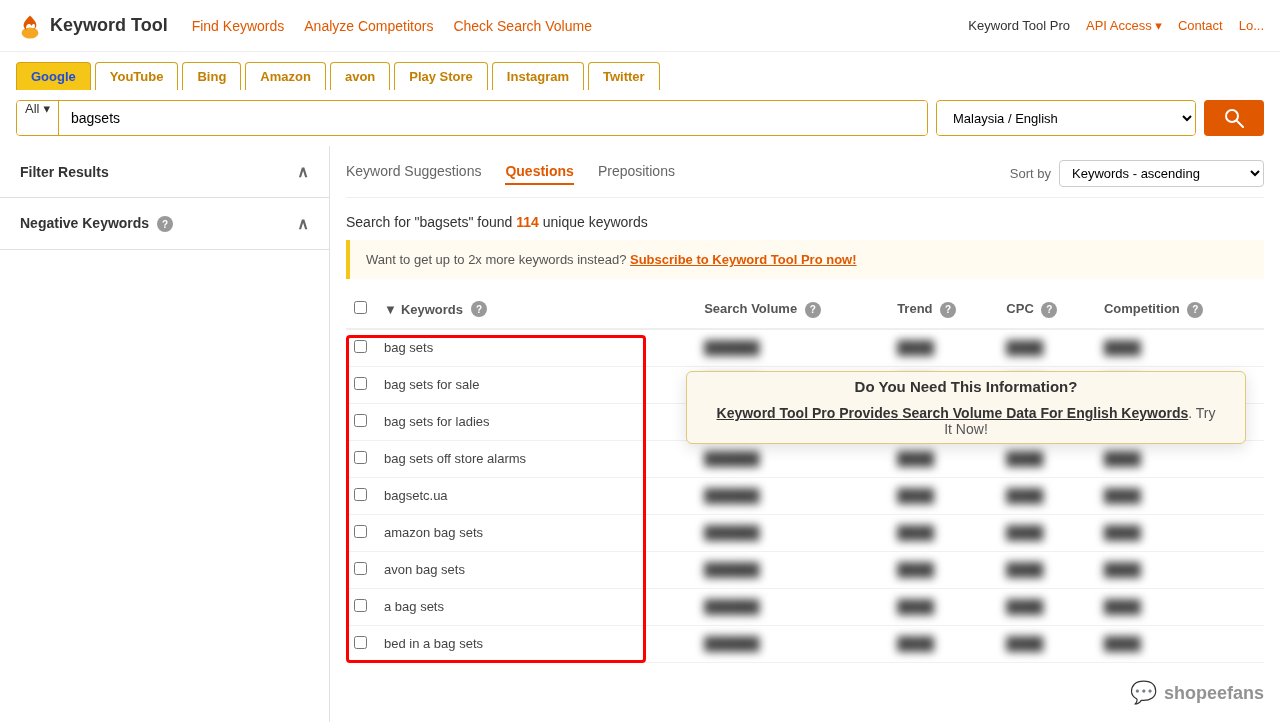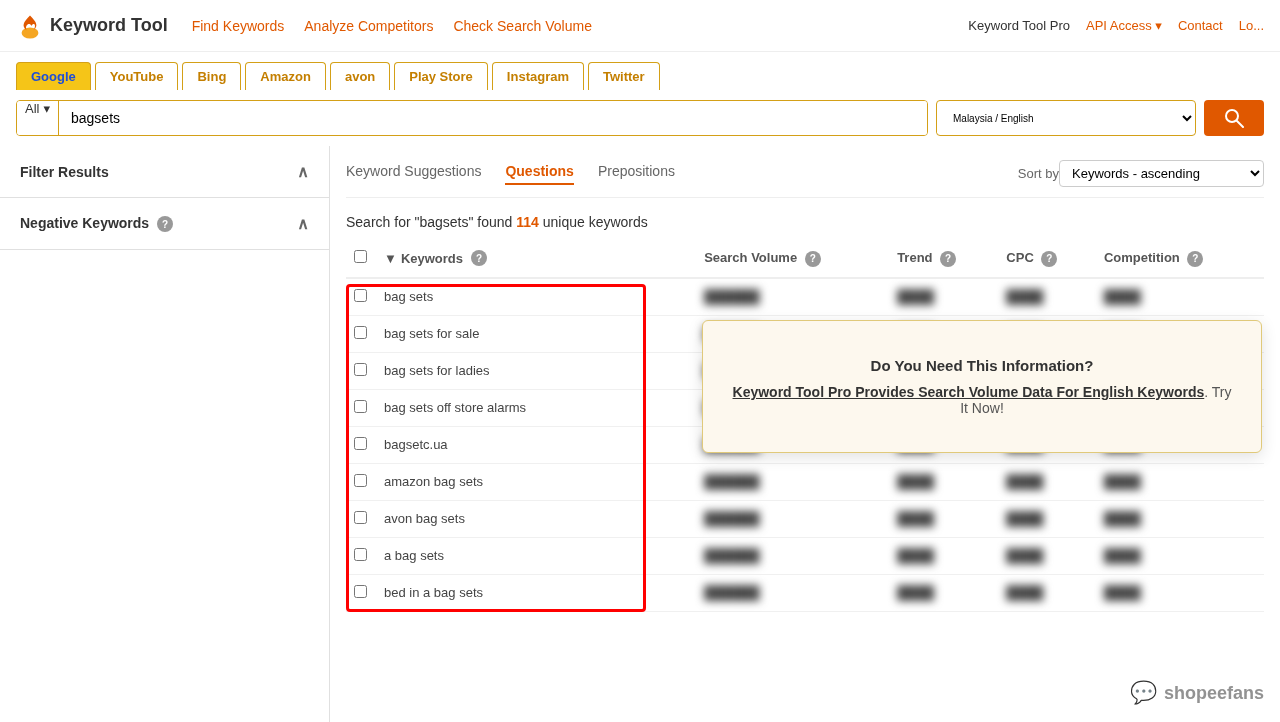--- a/index.html
+++ b/index.html
@@ -118,21 +118,21 @@
       overflow: hidden;
       width: 260px;
       align-items: center;
       background: #fff;
     }
     .language-select {
       flex: 1;
       border: none;
       outline: none;
       padding: 8px 12px;
-      font-size: 10px;
+      font-size: 13px;
       background: #fff;
     }
     .search-btn {
       background: #e05800;
       color: #fff;
       border: none;
       border-radius: 4px;
       padding: 8px 20px;
       cursor: pointer;
       font-size: 18px;
@@ -208,20 +208,21 @@
       font-size: 14px;
       color: #666;
       cursor: pointer;
       text-decoration: none;
       padding-bottom: 4px;
     }
     .content-tab.active { color: #e05800; font-weight: bold; border-bottom: 2px solid #e05800; }
     .sort-by-group {
       display: flex;
       align-items: center;
+      gap: 8px;
     }
     .sort-by-label {
       font-size: 13px;
       color: #666;
     }
     .sort-by-select {
       border: 1px solid #ccc;
       border-radius: 4px;
       padding: 4px 8px;
       font-size: 13px;
@@ -281,25 +282,25 @@
       width: 30px;
     }
     .keywords-table input[type="checkbox"] {
       cursor: pointer;
     }
 
     
     .popup-box {
       position: absolute;
       top: 80px;
-      left: 356px;
+      left: 340px;
       background: #fdf8ee;
       border: 1.5px solid #e0c97a;
       border-radius: 6px;
-      padding: 36px 24px;
+      padding: 6px 24px;
       width: 560px;
       box-shadow: 0 4px 16px rgba(0,0,0,0.12);
       z-index: 10;
     }
     .popup-title {
       text-align: center;
       font-size: 15px;
       font-weight: bold;
       color: #333;
       margin-bottom: 10px;
@@ -434,20 +435,24 @@
         </select>
       </div>
     </div>
 
     <div class="results-summary">
       <span>Search for "bagsets" found</span>
       <strong class="count">114</strong>
       <span>unique keywords</span>
     </div>
 
+    <div class="promo-banner">
+      <span>Want to get up to 2x more keywords instead?</span>
+      <a href="#">Subscribe to Keyword Tool Pro now!</a>
+    </div>
 
     <div style="position:relative;">
 
       <div class="popup-box">
         <div class="popup-title">Do You Need This Information?</div>
         <div class="popup-link">
           <span><a href="#">Keyword Tool Pro Provides Search Volume Data For English Keywords</a>. Try It Now!</span>
         </div>
       </div>
 

